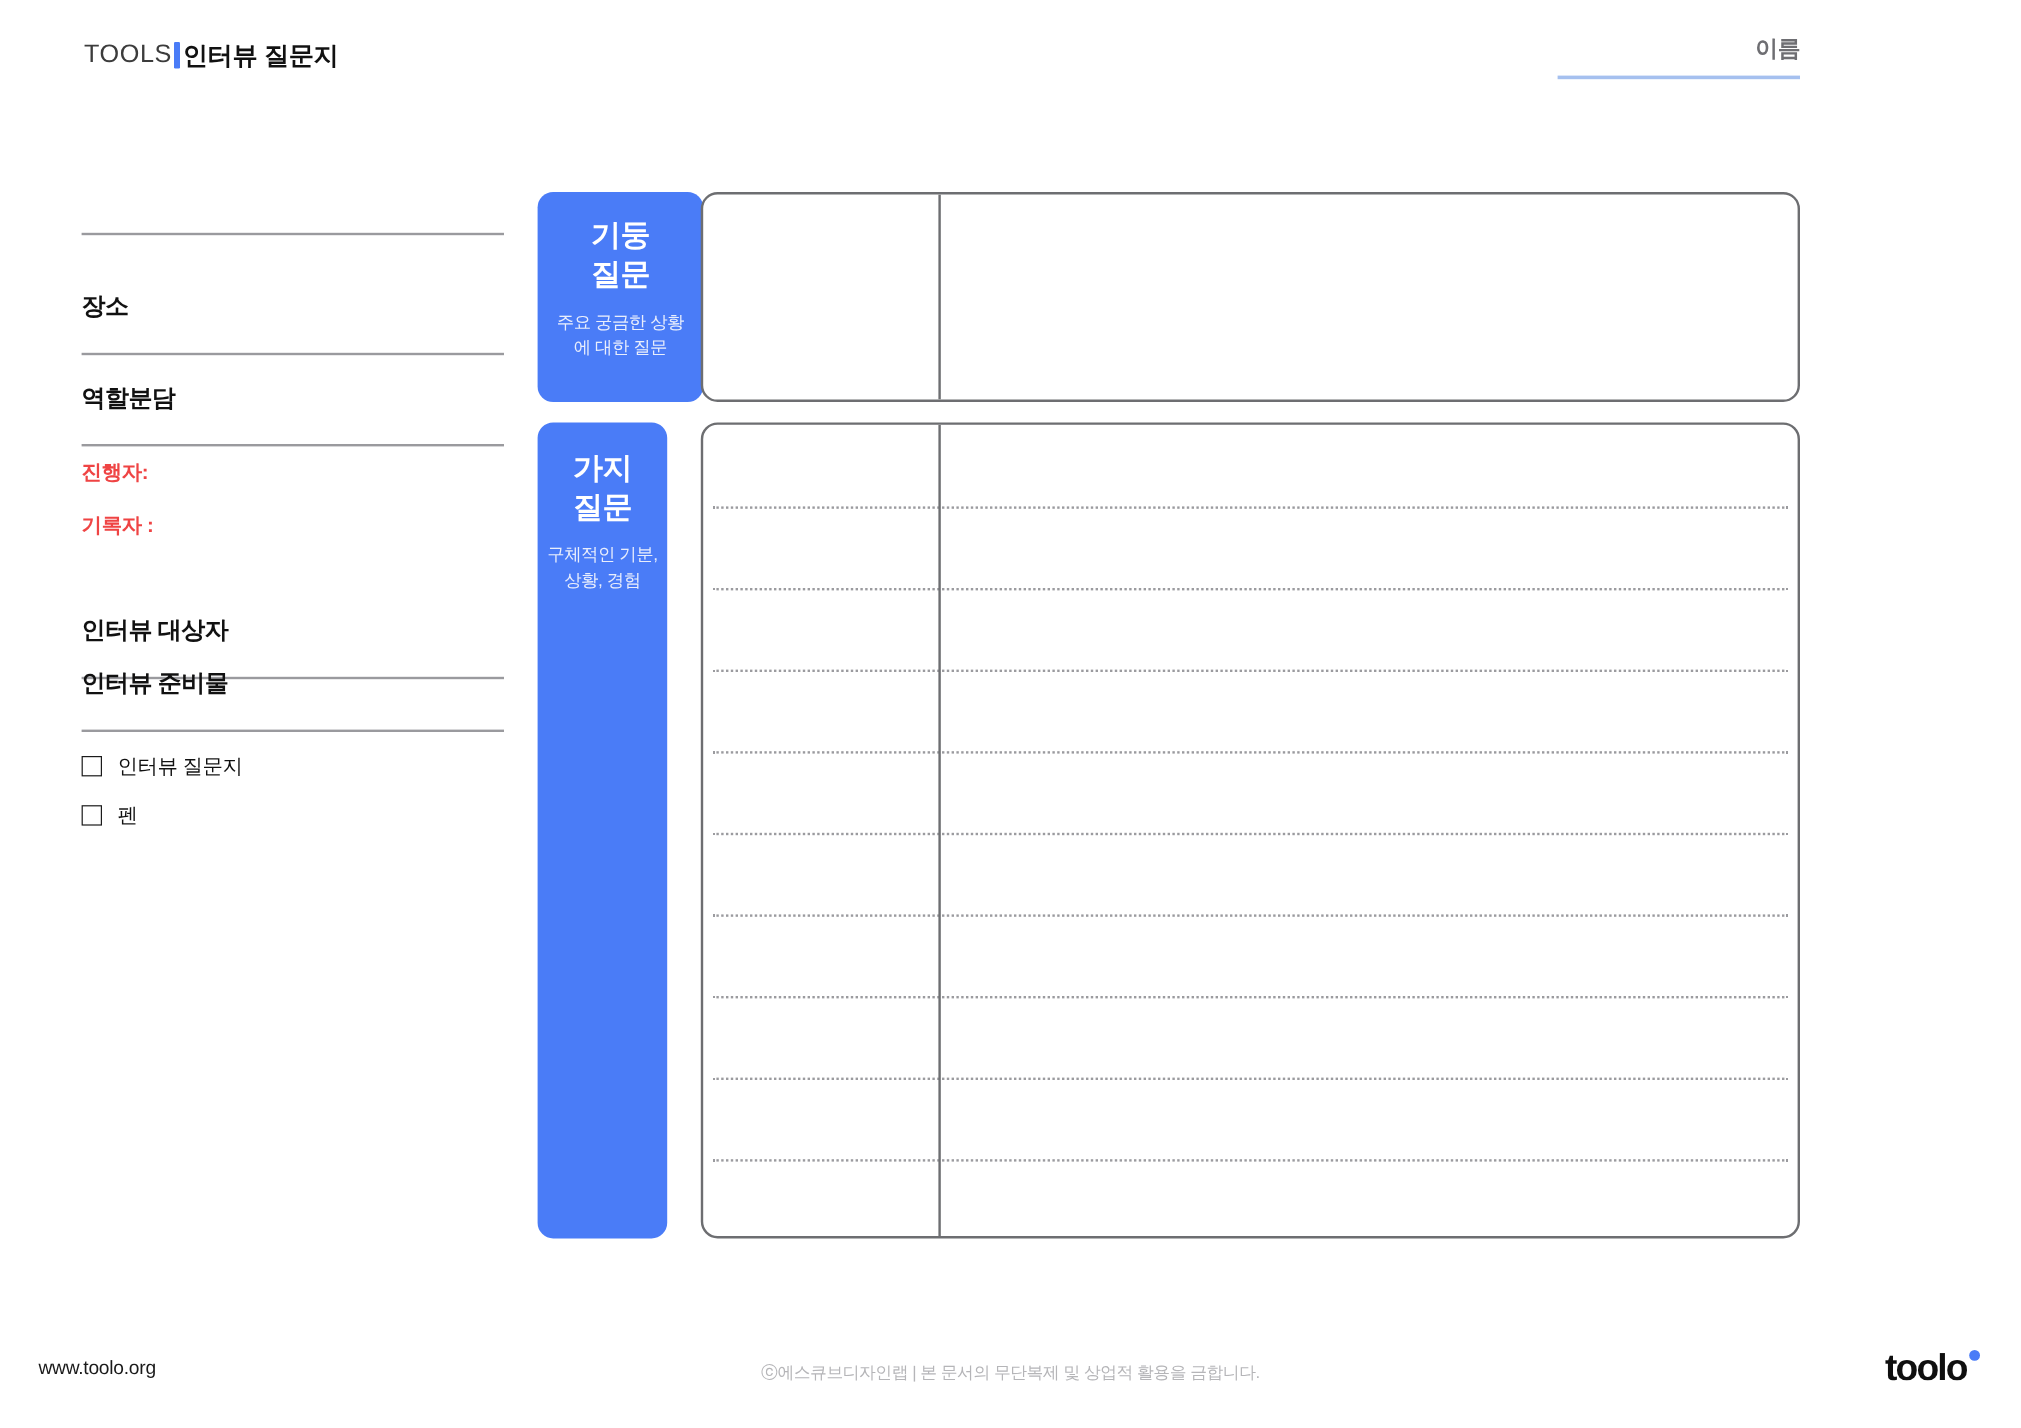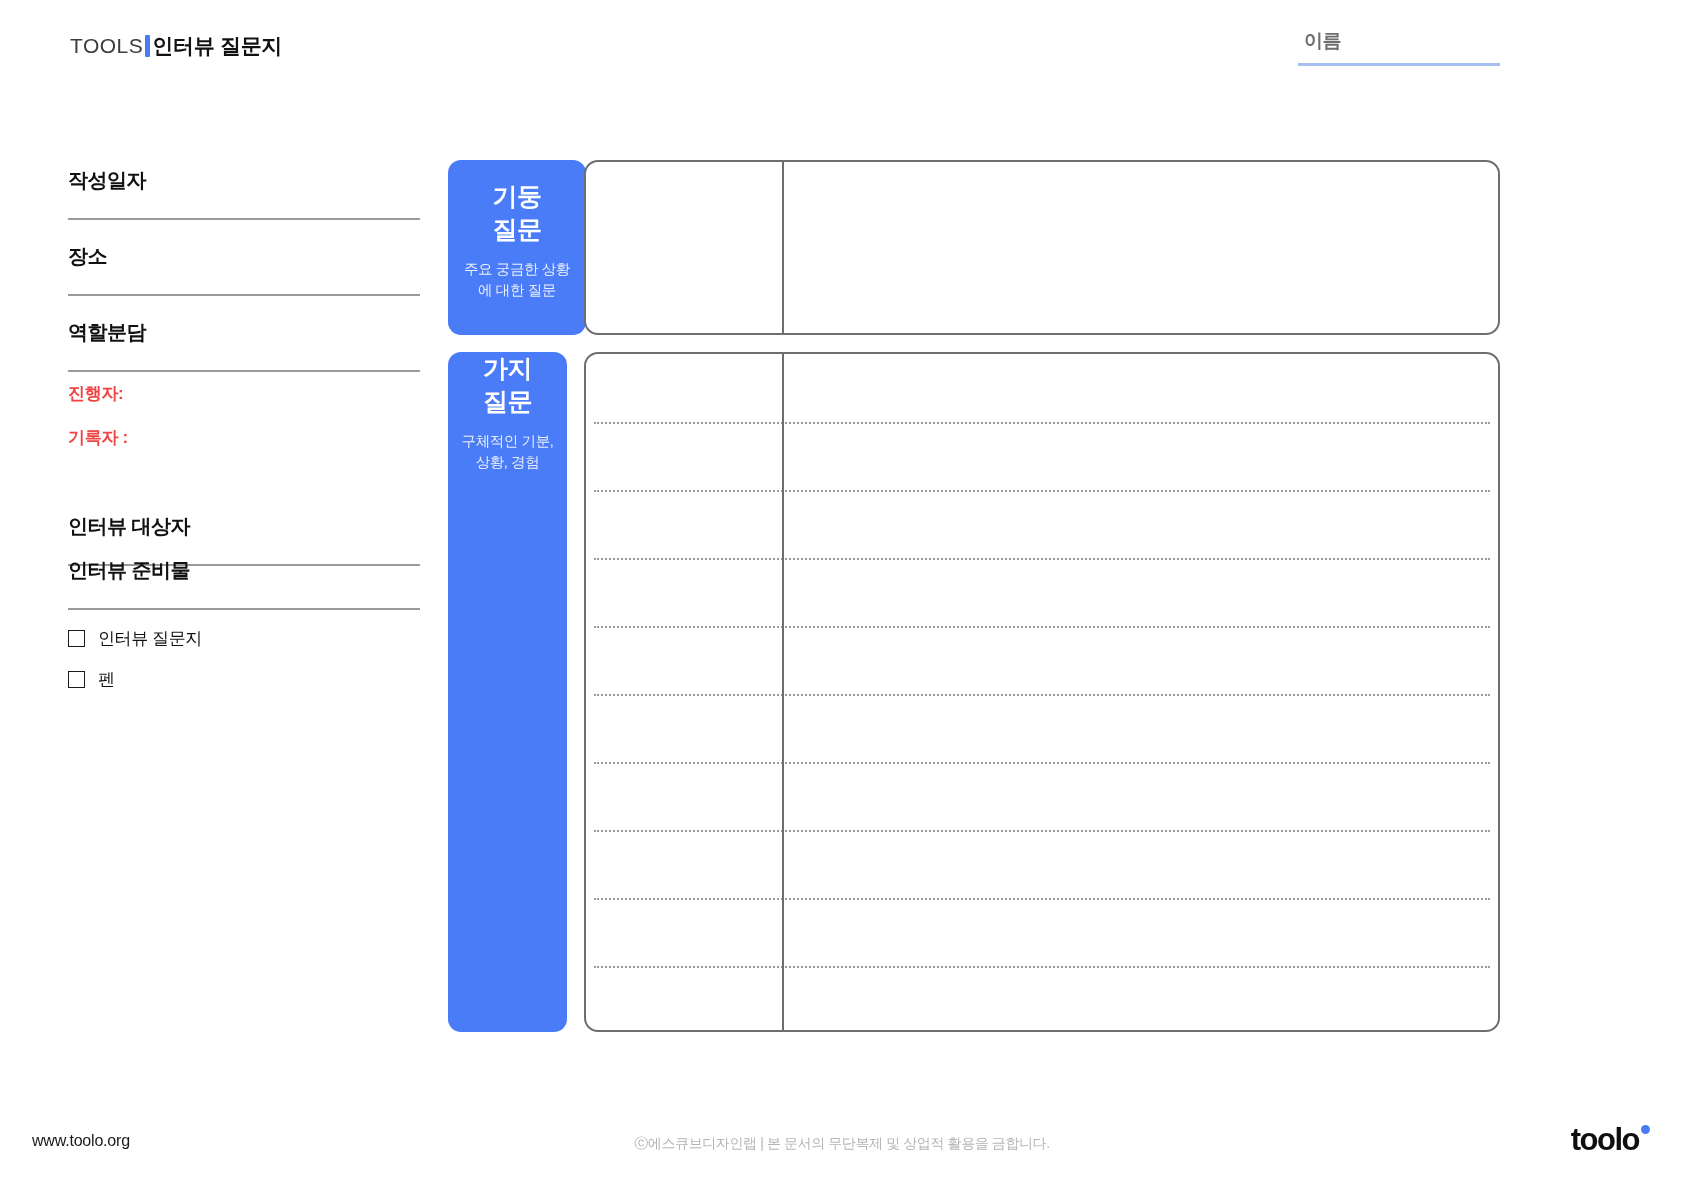--- a/index.html
+++ b/index.html
@@ -69,20 +69,21 @@
     background: #a5c0ef;
     width: 100%;
   }
   #field-group {
     left: 968px;
     width: 286px;
   }
   #field-name {
     left: 1298px;
     width: 202px;
+    text-align: right;
   }
 
   
   #sidebar {
     position: absolute;
     left: 68px;
     top: 160px;
     width: 352px;
   }
   .side-block { position: relative; }
@@ -180,22 +181,23 @@
   #tab-pillar {
     left: 448px;
     top: 160px;
     width: 138px;
     height: 175px;
     padding-top: 20px;
   }
   #tab-branch {
     left: 448px;
     top: 352px;
-    width: 119px;
+    width: 108px;
     height: 680px;
+    padding-top: 22px;
   }
 
   
   .panel {
     position: absolute;
     border: 2px solid #6d6e71;
     border-radius: 14px;
     background: #ffffff;
     box-sizing: border-box;
     overflow: hidden;
@@ -296,21 +298,20 @@
 
   <div class="header-field" id="field-name">
     <span class="hf-label">이름</span>
     <span class="hf-rule"></span>
   </div>
 </div>
 
 <div id="sidebar">
 
   <div class="side-block" id="blk-date">
-    <div class="side-heading">작성일자</div>
     <div class="side-rule"></div>
   </div>
 
   <div class="side-block" id="blk-place">
     <div class="side-heading">장소</div>
     <div class="side-rule"></div>
   </div>
 
   <div class="side-block" id="blk-roles">
     <div class="side-heading">역할분담</div>

